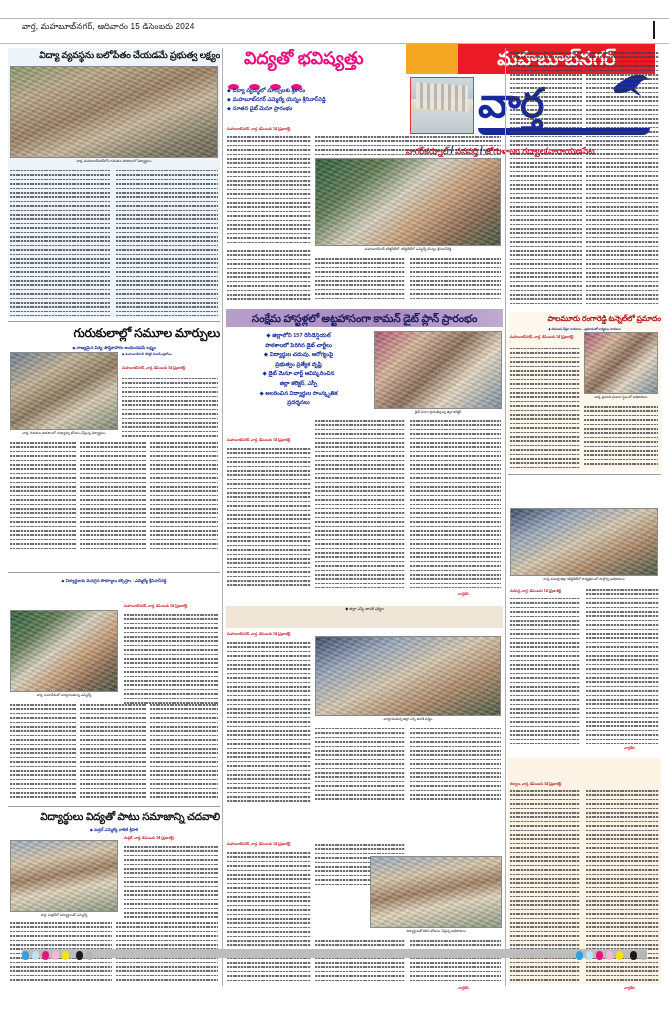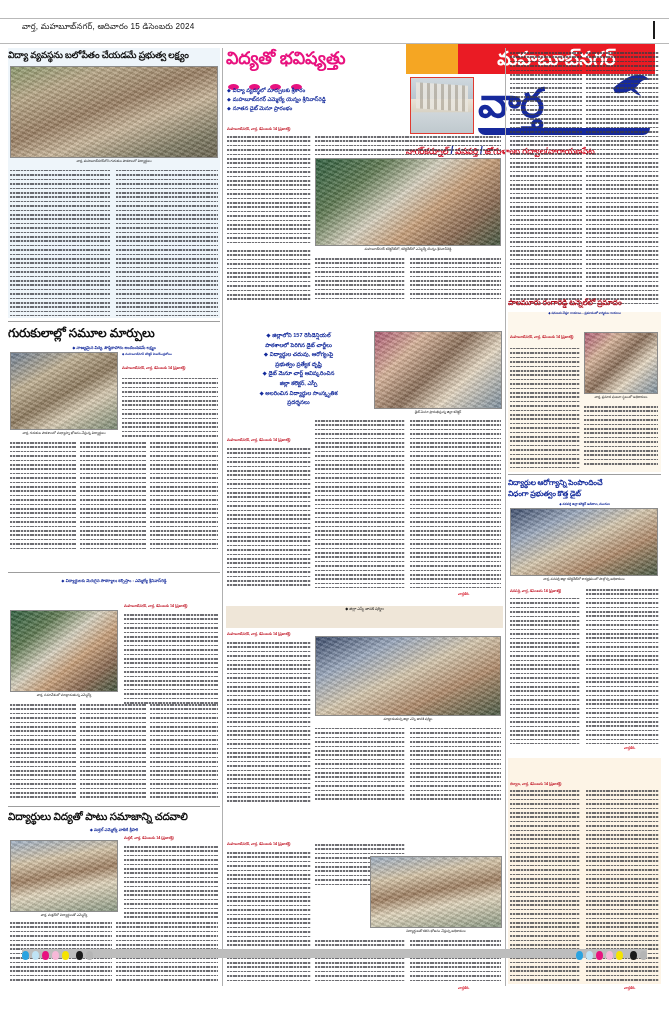--- a/index.html
+++ b/index.html
@@ -37,32 +37,32 @@
   .mast-photo::after{content:"";position:absolute;left:5px;top:6px;width:52px;height:26px;
     background:repeating-linear-gradient(to right,#e9e6df 0 4px,#b9b2a5 4px 7px);transform:skewY(4deg);opacity:.85;}
   .mast-varta{position:absolute;left:72px;top:28px;width:177px;height:62px;color:#16299c;font-size:41px;font-weight:bold;line-height:62px;letter-spacing:-1px;white-space:nowrap;}
   .mast-bird{position:absolute;right:4px;top:28px;width:40px;height:26px;}
   .mast-rule{position:absolute;left:72px;top:84px;width:172px;height:7px;background:#16299c;border-radius:0 0 8px 8px;}
   .mast-districts{position:absolute;left:0;top:96px;width:249px;height:14px;}
   .mast-districts .d{color:#d2182b;font-size:8.4px;font-weight:bold;white-space:nowrap;line-height:14px;}
   .mast-districts .sl{color:#16299c;font-size:10px;font-weight:bold;padding:0 2px;}
 
   
-  .pinkhead{position:absolute;left:226px;top:48px;width:176px;height:28px;color:#e8127f;font-size:17.5px;font-weight:bold;white-space:nowrap;letter-spacing:-.2px;}
+  .pinkhead{position:absolute;left:244px;top:48px;width:176px;height:28px;color:#e8127f;font-size:17.5px;font-weight:bold;white-space:nowrap;letter-spacing:-.2px;}
   .pinkdots{position:absolute;left:228px;top:76px;width:176px;height:7px;}
   .pinkdots i{display:inline-block;width:11px;height:6px;background:#e8127f;border-radius:50%;margin-right:10px;}
 
   
   .kick{position:absolute;left:227px;top:86px;width:180px;}
   .kick .b{font-size:5.4px;color:#12299b;font-weight:bold;line-height:9.2px;white-space:nowrap;}
   .kick .b .dia{color:#12299b;font-size:5px;margin-right:2px;}
 
   
   .sec{position:absolute;}
-  .sec .h{font-size:12.2px;font-weight:bold;color:#101010;text-align:left;white-space:nowrap;letter-spacing:-.2px;}
+  .sec .h{font-size:12.2px;font-weight:bold;color:#101010;text-align:right;white-space:nowrap;letter-spacing:-.2px;}
   .sec .sub{font-size:4.1px;color:#12299b;font-weight:bold;text-align:center;margin-top:2px;}
 
   
   .photo{position:absolute;border:1px solid #8b8b8b;box-sizing:border-box;overflow:hidden;}
   .ph-a{background:linear-gradient(160deg,#8d9a6d 0%,#b9a888 22%,#9a7f63 45%,#c9b69a 62%,#7e7a62 85%,#6a6450 100%);}
   .ph-b{background:linear-gradient(150deg,#6f7f93 0%,#c2b294 30%,#8e7a5e 52%,#d8cbb2 70%,#7b8a73 100%);}
   .ph-c{background:linear-gradient(140deg,#2f5f3f 0%,#5f7a52 25%,#d8d2c0 45%,#c9a07a 62%,#8a6a52 80%,#44563f 100%);}
   .ph-d{background:linear-gradient(170deg,#9fb0c4 0%,#d6c5a8 28%,#a08062 48%,#e2d6bd 66%,#8c9a84 100%);}
   .ph-e{background:linear-gradient(135deg,#b05a74 0%,#d8b49a 26%,#8a6e58 48%,#e6d8c2 68%,#7d8f9e 100%);}
   .ph-f{background:linear-gradient(155deg,#3a4a6a 0%,#9aa8bd 25%,#d6c8ae 48%,#b08a6a 70%,#4a5a44 100%);}
@@ -253,20 +253,23 @@
   <div class="body-col" style="left:227px;top:250px;width:84px;height:50px;">
       <div class="lines"></div>
     </div>
   <div class="body-col" style="left:315px;top:258px;width:90px;height:42px;">
       <div class="lines"></div>
     </div>
   <div class="body-col" style="left:410px;top:258px;width:91px;height:42px;">
       <div class="lines"></div>
     </div>
 
+  <div class="purple" style="left:226px;top:309px;width:277px;height:18px;">
+    <span>సంక్షేమ హాస్టళ్లలో అట్టహాసంగా కామన్ డైట్ ప్లాన్ ప్రారంభం</span>
+  </div>
 
   <div class="blist" style="left:227px;top:331px;width:143px;">
     <div>◆ <span>జిల్లాలోని 157 రెసిడెన్షియల్</span></div>
     <div><span>పాఠశాలలో పెరిగిన డైట్ చార్జీలు</span></div>
     <div>◆ <span>విద్యార్థుల చదువు, ఆరోగ్యంపై</span></div>
     <div><span>ప్రభుత్వం ప్రత్యేక దృష్టి</span></div>
     <div>◆ <span>డైట్ మెనూ చార్ట్ ఆవిష్కరించిన</span></div>
     <div><span>జిల్లా కలెక్టర్, ఎస్పీ</span></div>
     <div>◆ <span>అలరించిన విద్యార్థుల సాంస్కృతిక</span></div>
     <div><span>ప్రదర్శనలు</span></div>
@@ -331,43 +334,38 @@
   <div class="endmark" style="position:absolute;left:458px;top:986px;">వార్త4ది.</div>
 
   <div class="body-col" style="left:510px;top:52px;width:72px;height:252px;">
       <div class="lines"></div>
     </div>
   <div class="body-col" style="left:586px;top:52px;width:73px;height:252px;">
       <div class="lines"></div>
     </div>
 
   <div class="tintbox" style="left:508px;top:312px;width:153px;height:160px;"></div>
-  <div class="sec" style="left:508px;top:298px;width:153px;">
+  <div class="sec" style="left:508px;top:314px;width:153px;">
     <div class="h" style="font-size:7.6px;color:#b01220;">పాలమూరు రంగారెడ్డి టన్నెల్‌లో ప్రమాదం</div>
     <div class="sub" style="font-size:3.1px;">◆ <span>పనులకు చేస్తూ గాయాలు... ప్రమాదంలో కార్మికుల గాయాలు</span></div>
   </div>
   <div class="byline" style="position:absolute;left:510px;top:335px;width:70px;line-height:5px;">మహబూబ్‌నగర్, వార్త, డిసెంబరు 14 (ప్రజాశక్తి)</div>
   <div class="photo ph-e" style="left:584px;top:332px;width:74px;height:62px;">
       <div class="grain"></div>
     </div>
   <div class="cap" style="left:584px;top:395px;width:74px;">వార్త, ప్రమాద ఘటనా స్థలంలో అధికారులు</div>
   <div class="body-col" style="left:510px;top:348px;width:70px;height:120px;">
       <div class="lines"></div>
     </div>
   <div class="body-col" style="left:584px;top:406px;width:74px;height:62px;">
       <div class="lines"></div>
     </div>
 
   <div class="hrule" style="left:508px;top:474px;width:153px;"></div>
 
-  <div class="sec" style="left:508px;top:478px;width:153px;">
-    <div class="h" style="font-size:7.4px;color:#12299b;">విద్యార్థుల ఆరోగ్యాన్ని పెంపొందించే</div>
-    <div class="h" style="font-size:7.4px;color:#12299b;">విధంగా ప్రభుత్వం కొత్త డైట్</div>
-    <div class="sub" style="font-size:3.2px;">◆ <span>వనపర్తి జిల్లా కలెక్టర్ అడిదాల, మందుల</span></div>
-  </div>
   <div class="photo ph-f" style="left:510px;top:508px;width:148px;height:68px;">
       <div class="grain"></div>
     </div>
   <div class="cap" style="left:510px;top:577px;width:148px;">వార్త, వనపర్తి జిల్లా కలెక్టరేట్‌లో కార్యక్రమంలో పాల్గొన్న అధికారులు</div>
   <div class="byline" style="position:absolute;left:510px;top:589px;width:70px;line-height:5px;">వనపర్తి, వార్త, డిసెంబరు 14 (ప్రజాశక్తి)</div>
   <div class="body-col" style="left:510px;top:598px;width:70px;height:146px;">
       <div class="lines"></div>
     </div>
   <div class="body-col" style="left:586px;top:589px;width:73px;height:155px;">
       <div class="lines"></div>

